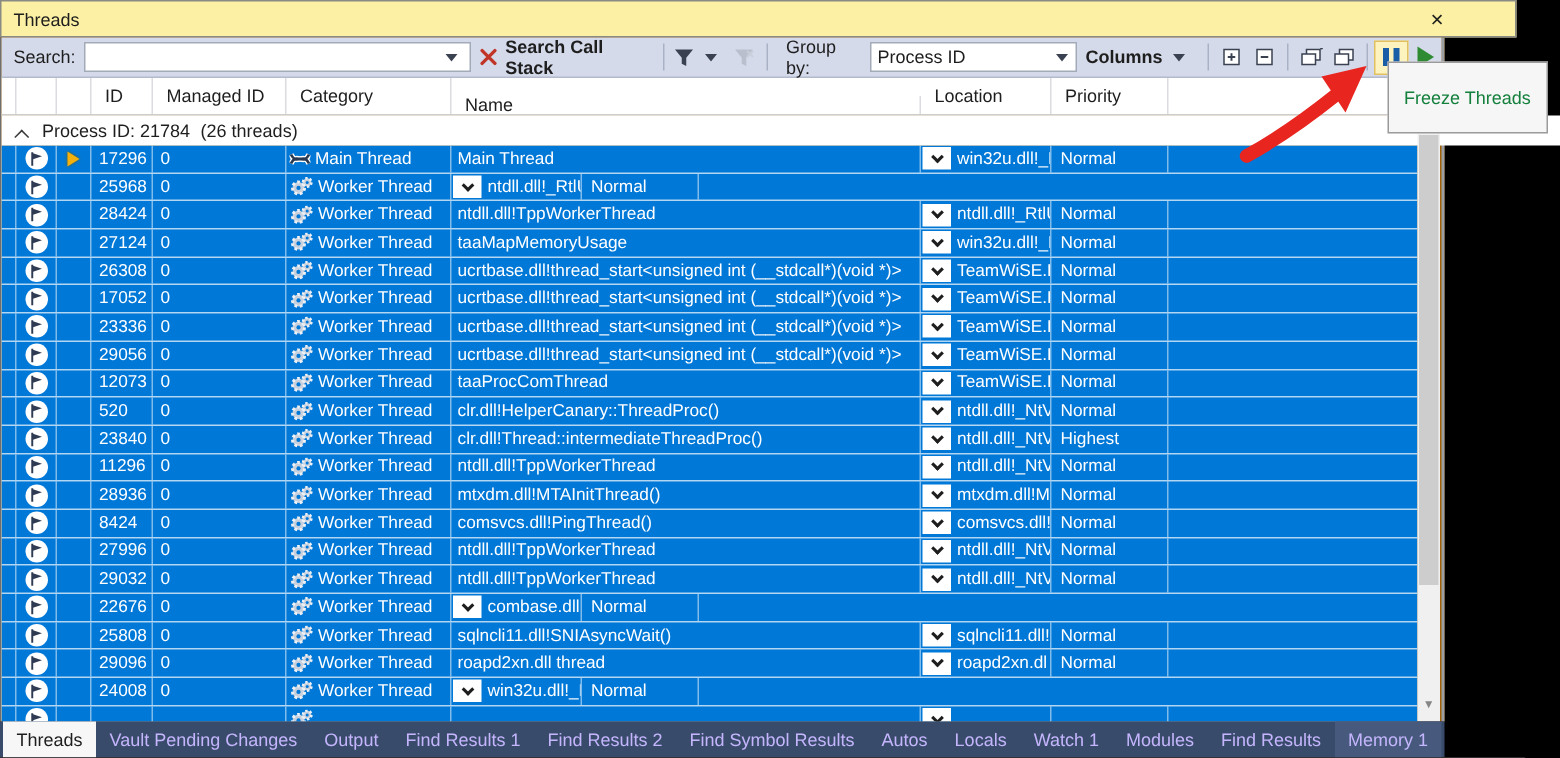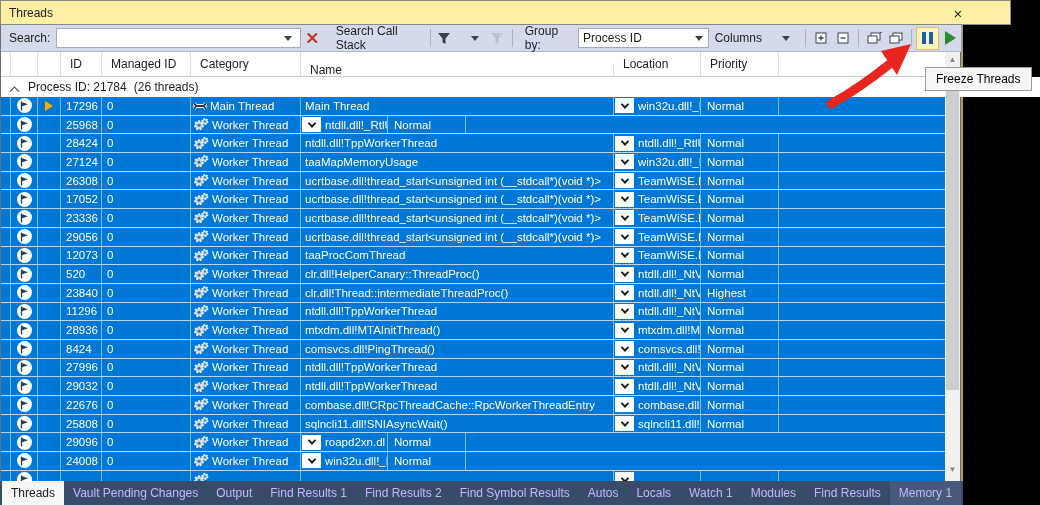--- a/index.html
+++ b/index.html
@@ -23,21 +23,21 @@
   .toolbar { position:absolute; left:0; top:0; width:100%; height:27px; background:#D4DAEA;
     border-bottom:1px solid #B3BACB; display:flex; align-items:center; font-size:12px; color:#1e1e1e; }
   .toolbar .lbl { margin:0 6px 0 8px; }
   .combo { height:20px; background:#fff; border:1px solid #A3AAB8; display:flex;
     align-items:center; position:relative; }
   .combo input { border:none; outline:none; width:calc(100% - 18px); height:100%;
     font-size:12px; padding:0 4px; font-family:"Liberation Sans",sans-serif; background:transparent;}
   .combo .val { padding:0 4px; flex:1; }
   .dd-arrow { width:0; height:0; border-left:4px solid transparent; border-right:4px solid transparent;
     border-top:5px solid #3a4150; margin:0 5px 0 2px; flex:none; }
-  .tb-btn { display:flex; align-items:center; gap:18px; padding:0 6px; height:22px; }
+  .tb-btn { display:flex; align-items:center; gap:5px; padding:0 6px; height:22px;font-weight:bold; }
   .tb-sep { width:1px; height:18px; background:#A9B1C4; margin:0 4px; flex:none; }
   .icon-btn { width:22px; height:22px; display:flex; align-items:center; justify-content:center; flex:none; }
   .pause-btn { width:23px; height:23px; background:#FDF3BF; border:1px solid #E0C060;
     display:flex; align-items:center; justify-content:center; gap:3px; flex:none; }
   .pause-btn i { display:block; width:4px; height:12px; background:#1B5EA8; }
   .play-tri { width:0; height:0; border-left:11px solid #2E8B32; border-top:7px solid transparent;
     border-bottom:7px solid transparent; }
 
   
   .colheader { position:absolute; left:0; top:27px; width:944px; height:25px; background:#fff;
@@ -83,22 +83,22 @@
   .vscroll .thumb { position:absolute; left:1px; top:38px; width:13px; height:300px; background:#CDCDCD; }
 
   
   .tabstrip { position:absolute; left:0; top:481px; width:963px; height:24px; background:#394B6B;
     display:flex; align-items:stretch; padding-left:2px; }
   .tab { display:flex; align-items:center; padding:0 9px; font-size:12px; color:#c4b5fd; }
   .tab.active { background:#F7F7F7; color:#1e1e1e; }
   .tab.highlight { background:#475A7D; }
 
   
-  .tooltip { position:absolute; left:925px; top:67px; background:#F6F6F6; border:1px solid #9B9B9B;
-    padding:4px 10px; font-size:12px; color:#000000; z-index:50; white-space:nowrap; }
+  .tooltip { position:absolute; left:925px; top:41px; background:#F6F6F6; border:1px solid #9B9B9B;
+    padding:16px 10px; font-size:12px; color:#15803d; z-index:50; white-space:nowrap; }
   .annot { position:absolute; left:815px; top:38px; z-index:60; pointer-events:none; }
 
   svg { display:block; }
 </style>
 </head>
 <body>
 
 <div id="stage">
 
   <div class="titlebar">
@@ -923,23 +923,20 @@
     <div class="c-cat">
 
       <svg width="16" height="13" viewBox="0 0 16 13">
         <circle cx="6" cy="7.3" r="4" fill="#C7D0DC" stroke="#EDF1F6" stroke-width="2" stroke-dasharray="1.8 1.7"></circle>
         <circle cx="6" cy="7.3" r="1.4" fill="#0078D7"></circle>
         <circle cx="11.8" cy="3.6" r="2.8" fill="#C7D0DC" stroke="#EDF1F6" stroke-width="1.7" stroke-dasharray="1.5 1.4"></circle>
         <circle cx="11.8" cy="3.6" r="1" fill="#0078D7"></circle>
       </svg>
       <span class="txt">Worker Thread</span>
     </div>
-    <div class="c-name">
-            <span class="txt">combase.dll!CRpcThreadCache::RpcWorkerThreadEntry</span>
-          </div>
     <div class="c-loc">
       <span class="locdd">
               <b></b>
             </span>
       <span class="loctext">combase.dll!</span>
     </div>
     <div class="c-pri">
             <span class="txt">Normal</span>
           </div>
     <div class="c-fill"></div>
@@ -1011,20 +1008,23 @@
     <div class="c-cat">
 
       <svg width="16" height="13" viewBox="0 0 16 13">
         <circle cx="6" cy="7.3" r="4" fill="#C7D0DC" stroke="#EDF1F6" stroke-width="2" stroke-dasharray="1.8 1.7"></circle>
         <circle cx="6" cy="7.3" r="1.4" fill="#0078D7"></circle>
         <circle cx="11.8" cy="3.6" r="2.8" fill="#C7D0DC" stroke="#EDF1F6" stroke-width="1.7" stroke-dasharray="1.5 1.4"></circle>
         <circle cx="11.8" cy="3.6" r="1" fill="#0078D7"></circle>
       </svg>
       <span class="txt">Worker Thread</span>
     </div>
+    <div class="c-name">
+            <span class="txt">roapd2xn.dll thread</span>
+          </div>
     <div class="c-loc">
       <span class="locdd">
               <b></b>
             </span>
       <span class="loctext">roapd2xn.dl</span>
     </div>
     <div class="c-pri">
             <span class="txt">Normal</span>
           </div>
     <div class="c-fill"></div>

